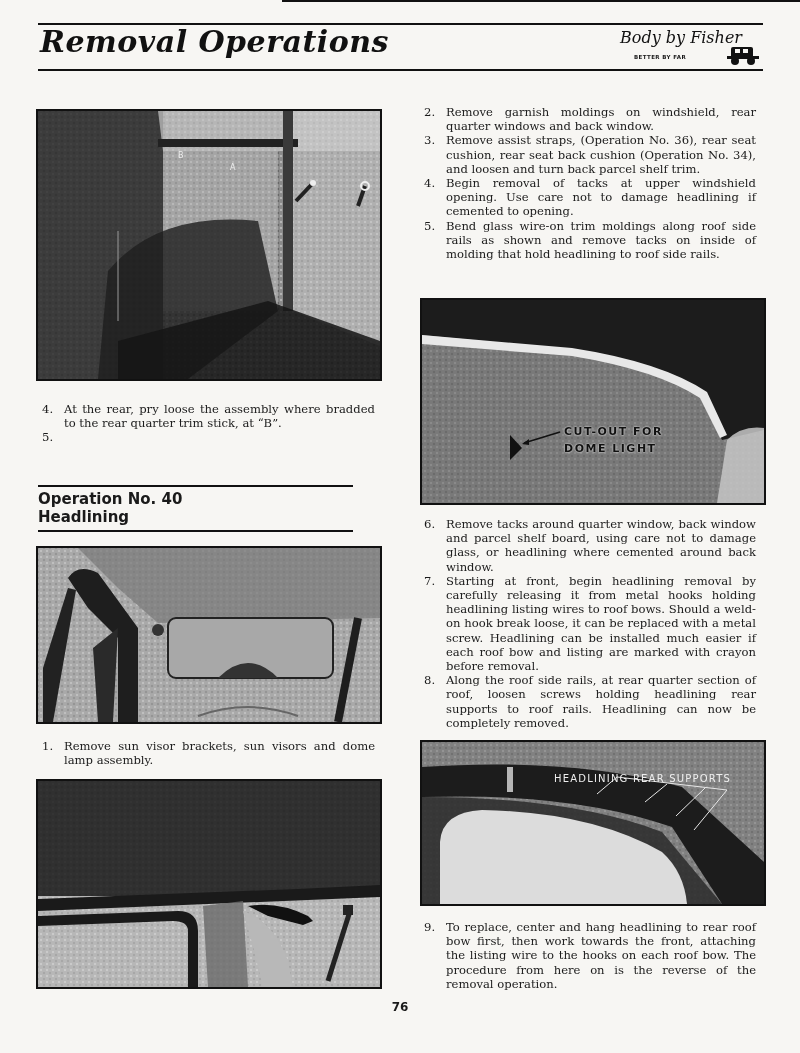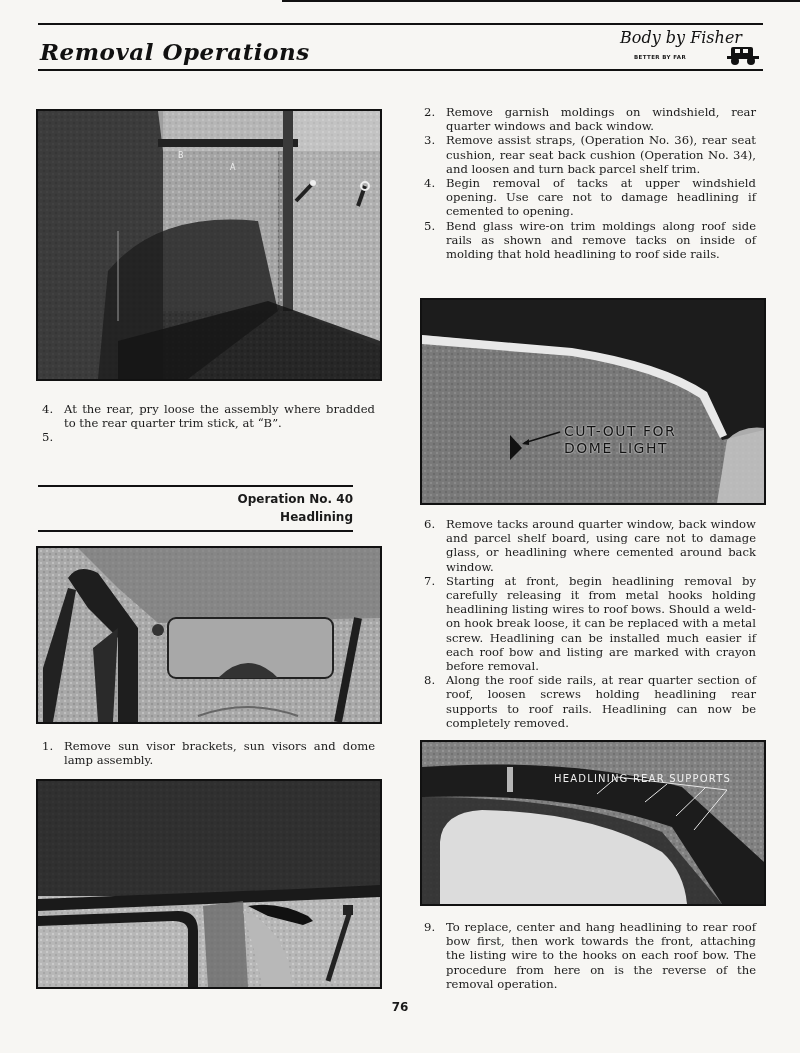--- a/index.html
+++ b/index.html
@@ -7,21 +7,21 @@
     width: 800px; height: 1053px; position: relative; overflow: hidden;
     background: #f7f6f3; color: #1a1a1a;
     font-family: "DejaVu Serif", serif;
   }
   .abs { position: absolute; }
   .top-rule { left: 282px; top: 0; width: 518px; height: 2px; background: #111; }
   .hdr-rule { left: 38px; width: 725px; height: 2px; background: #111; }
   .title {
     left: 40px; top: 24px;
     font-family: "DejaVu Serif", serif; font-style: italic; font-weight: bold;
-    font-size: 23px; letter-spacing: 0.5px; color: #111; margin-top: 14px;
+    font-size: 30px; letter-spacing: 0.5px; color: #111;
   }
   .logo { left: 620px; top: 28px; width: 140px; height: 40px; }
   .logo-script {
     position: absolute; right: 18px; top: 0;
     font-family: "DejaVu Serif", serif; font-style: italic; font-size: 16px; color: #111; text-align: center;
   }
   .logo-sub {
     position: absolute; left: 14px; top: 26px;
     font-family: "DejaVu Sans", sans-serif; font-size: 5.5px; font-weight: bold; letter-spacing: 0.4px;
   }
@@ -39,25 +39,25 @@
   .photo svg { position: absolute; left: 0; top: 0; width: 100%; height: 100%; }
 
   .txt {
     font-family: "DejaVu Serif", serif; font-size: 11.6px; line-height: 14.2px;
     text-align: justify; color: #1a1a1a;
   }
   .step { position: relative; padding-left: 22px; }
   .step .num { position: absolute; left: 0; top: 0; }
   .op-rule { left: 38px; width: 315px; height: 1.5px; background: #111; }
   .op-title {
-    left: 38px; width: 315px; text-align: right;
-    font-family: "DejaVu Sans", sans-serif; font-weight: bold; font-size: 12px; line-height: 17px;
+    left: 38px; width: 315px; text-align: left;
+    font-family: "DejaVu Sans", sans-serif; font-weight: bold; font-size: 15px; line-height: 17px;
   }
   .label-dark {
-    font-family: "DejaVu Sans", sans-serif; font-weight: normal; font-size: 14px;
+    font-family: "DejaVu Sans", sans-serif; font-weight: bold; font-size: 11px;
     color: #111; letter-spacing: 1.5px; line-height: 17px;
     text-shadow: 0 0 2px #ccc, 0 0 2px #ccc;
   }
   .label-light {
     font-family: "DejaVu Sans", sans-serif; font-size: 10px; color: #eee; letter-spacing: 1.2px;
   }
   .page-num {
     left: 380px; top: 1000px; width: 40px; text-align: center;
     font-family: "DejaVu Sans", sans-serif; font-weight: bold; font-size: 12px;
   }

